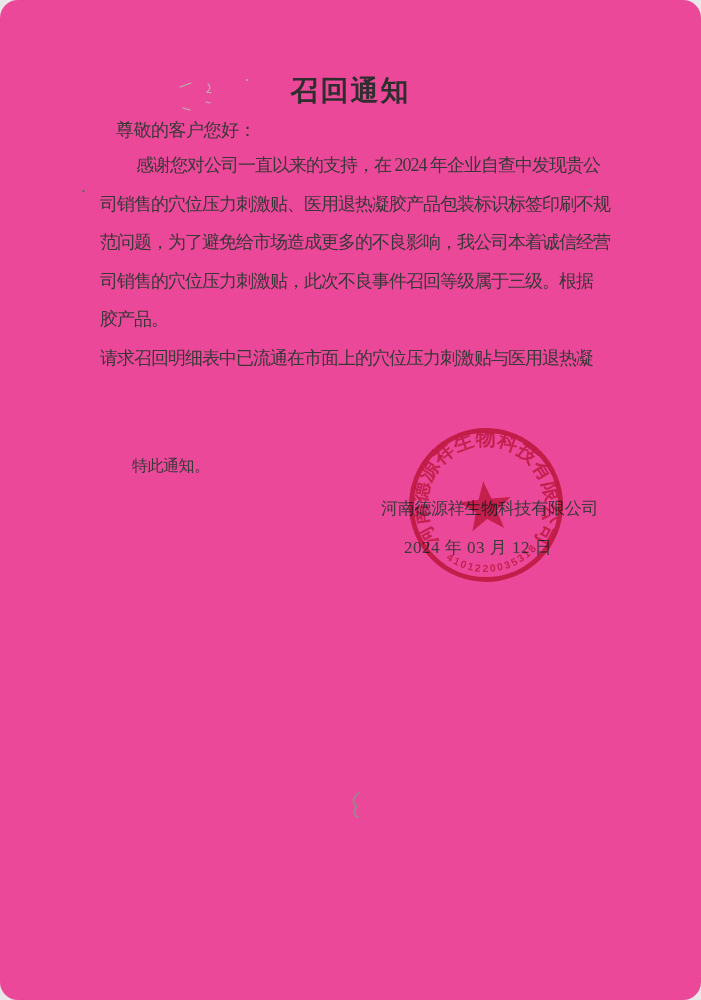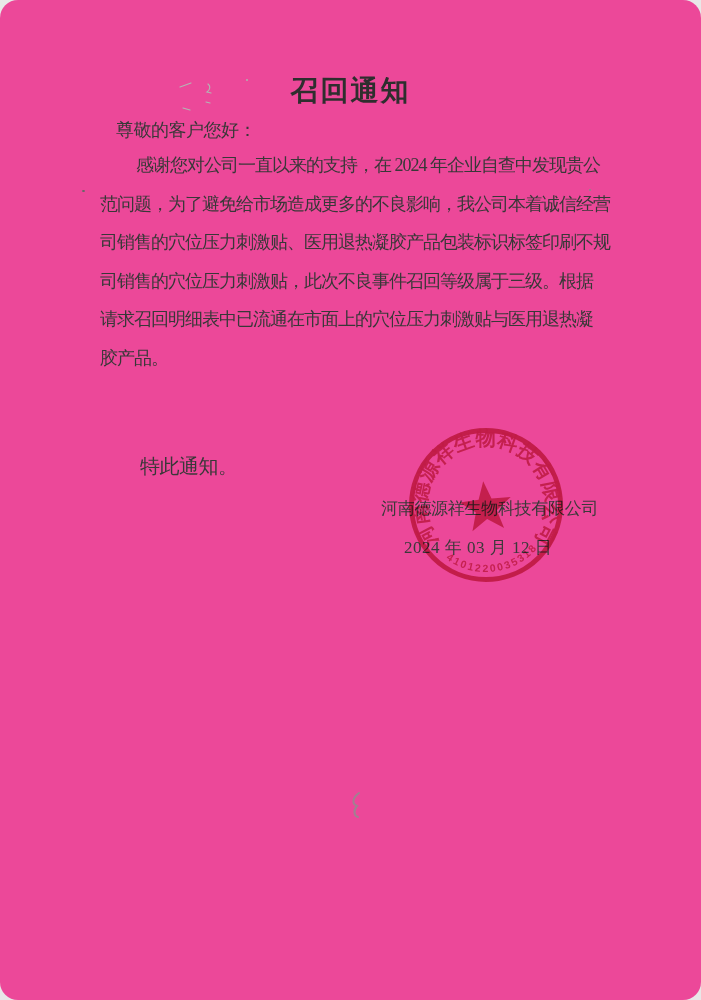--- a/index.html
+++ b/index.html
@@ -26,21 +26,21 @@
   .body-block{
     position:absolute;left:100px;top:146px;width:520px;
     font-size:18px;letter-spacing:-1px;
   }
   .body-line{
     height:38.5px;line-height:38.5px;white-space:nowrap;
   }
   .body-line.indent{text-indent:2em;}
   .closing-line{
     position:absolute;left:100px;top:451px;
-    font-size:20px;letter-spacing:-0.5px;text-indent:2em;
+    font-size:16px;letter-spacing:-0.5px;text-indent:2em;
     line-height:30px;white-space:nowrap;
   }
   .sig-company{
     position:absolute;left:381px;top:497px;
     font-size:17px;letter-spacing:-0.3px;white-space:nowrap;
     color:#3a3a3a;
   }
   .sig-date{
     position:absolute;left:404px;top:536px;
     font-size:17px;letter-spacing:0.5px;white-space:nowrap;
@@ -68,25 +68,25 @@
       <path d="M 11,36 l 7,2"></path>
     </g>
   </svg>
 
   <div class="doc-title">召回通知</div>
 
   <div class="salutation">尊敬的客户您好：</div>
 
   <div class="body-block">
     <div class="body-line indent">感谢您对公司一直以来的支持，在 2024 年企业自查中发现贵公</div>
+    <div class="body-line">司销售的穴位压力刺激贴、医用退热凝胶产品包装标识标签印刷不规</div>
     <div class="body-line">范问题，为了避免给市场造成更多的不良影响，我公司本着诚信经营</div>
-    <div class="body-line">司销售的穴位压力刺激贴、医用退热凝胶产品包装标识标签印刷不规</div>
     <div class="body-line">司销售的穴位压力刺激贴，此次不良事件召回等级属于三级。根据</div>
+    <div class="body-line">胶产品。</div>
     <div class="body-line">请求召回明细表中已流通在市面上的穴位压力刺激贴与医用退热凝</div>
-    <div class="body-line">胶产品。</div>
   </div>
 
   <div class="closing-line">特此通知。</div>
 
   <div class="sig-company">河南德源祥生物科技有限公司</div>
   <div class="sig-date">2024 年 03 月 12 日</div>
 
   <svg class="seal" viewBox="-85 -85 170 170">
     <defs>
       <path id="arcTop" d="M -45.3,39.4 A 60,60 0 1 1 45.3,39.4" fill="none"></path>

